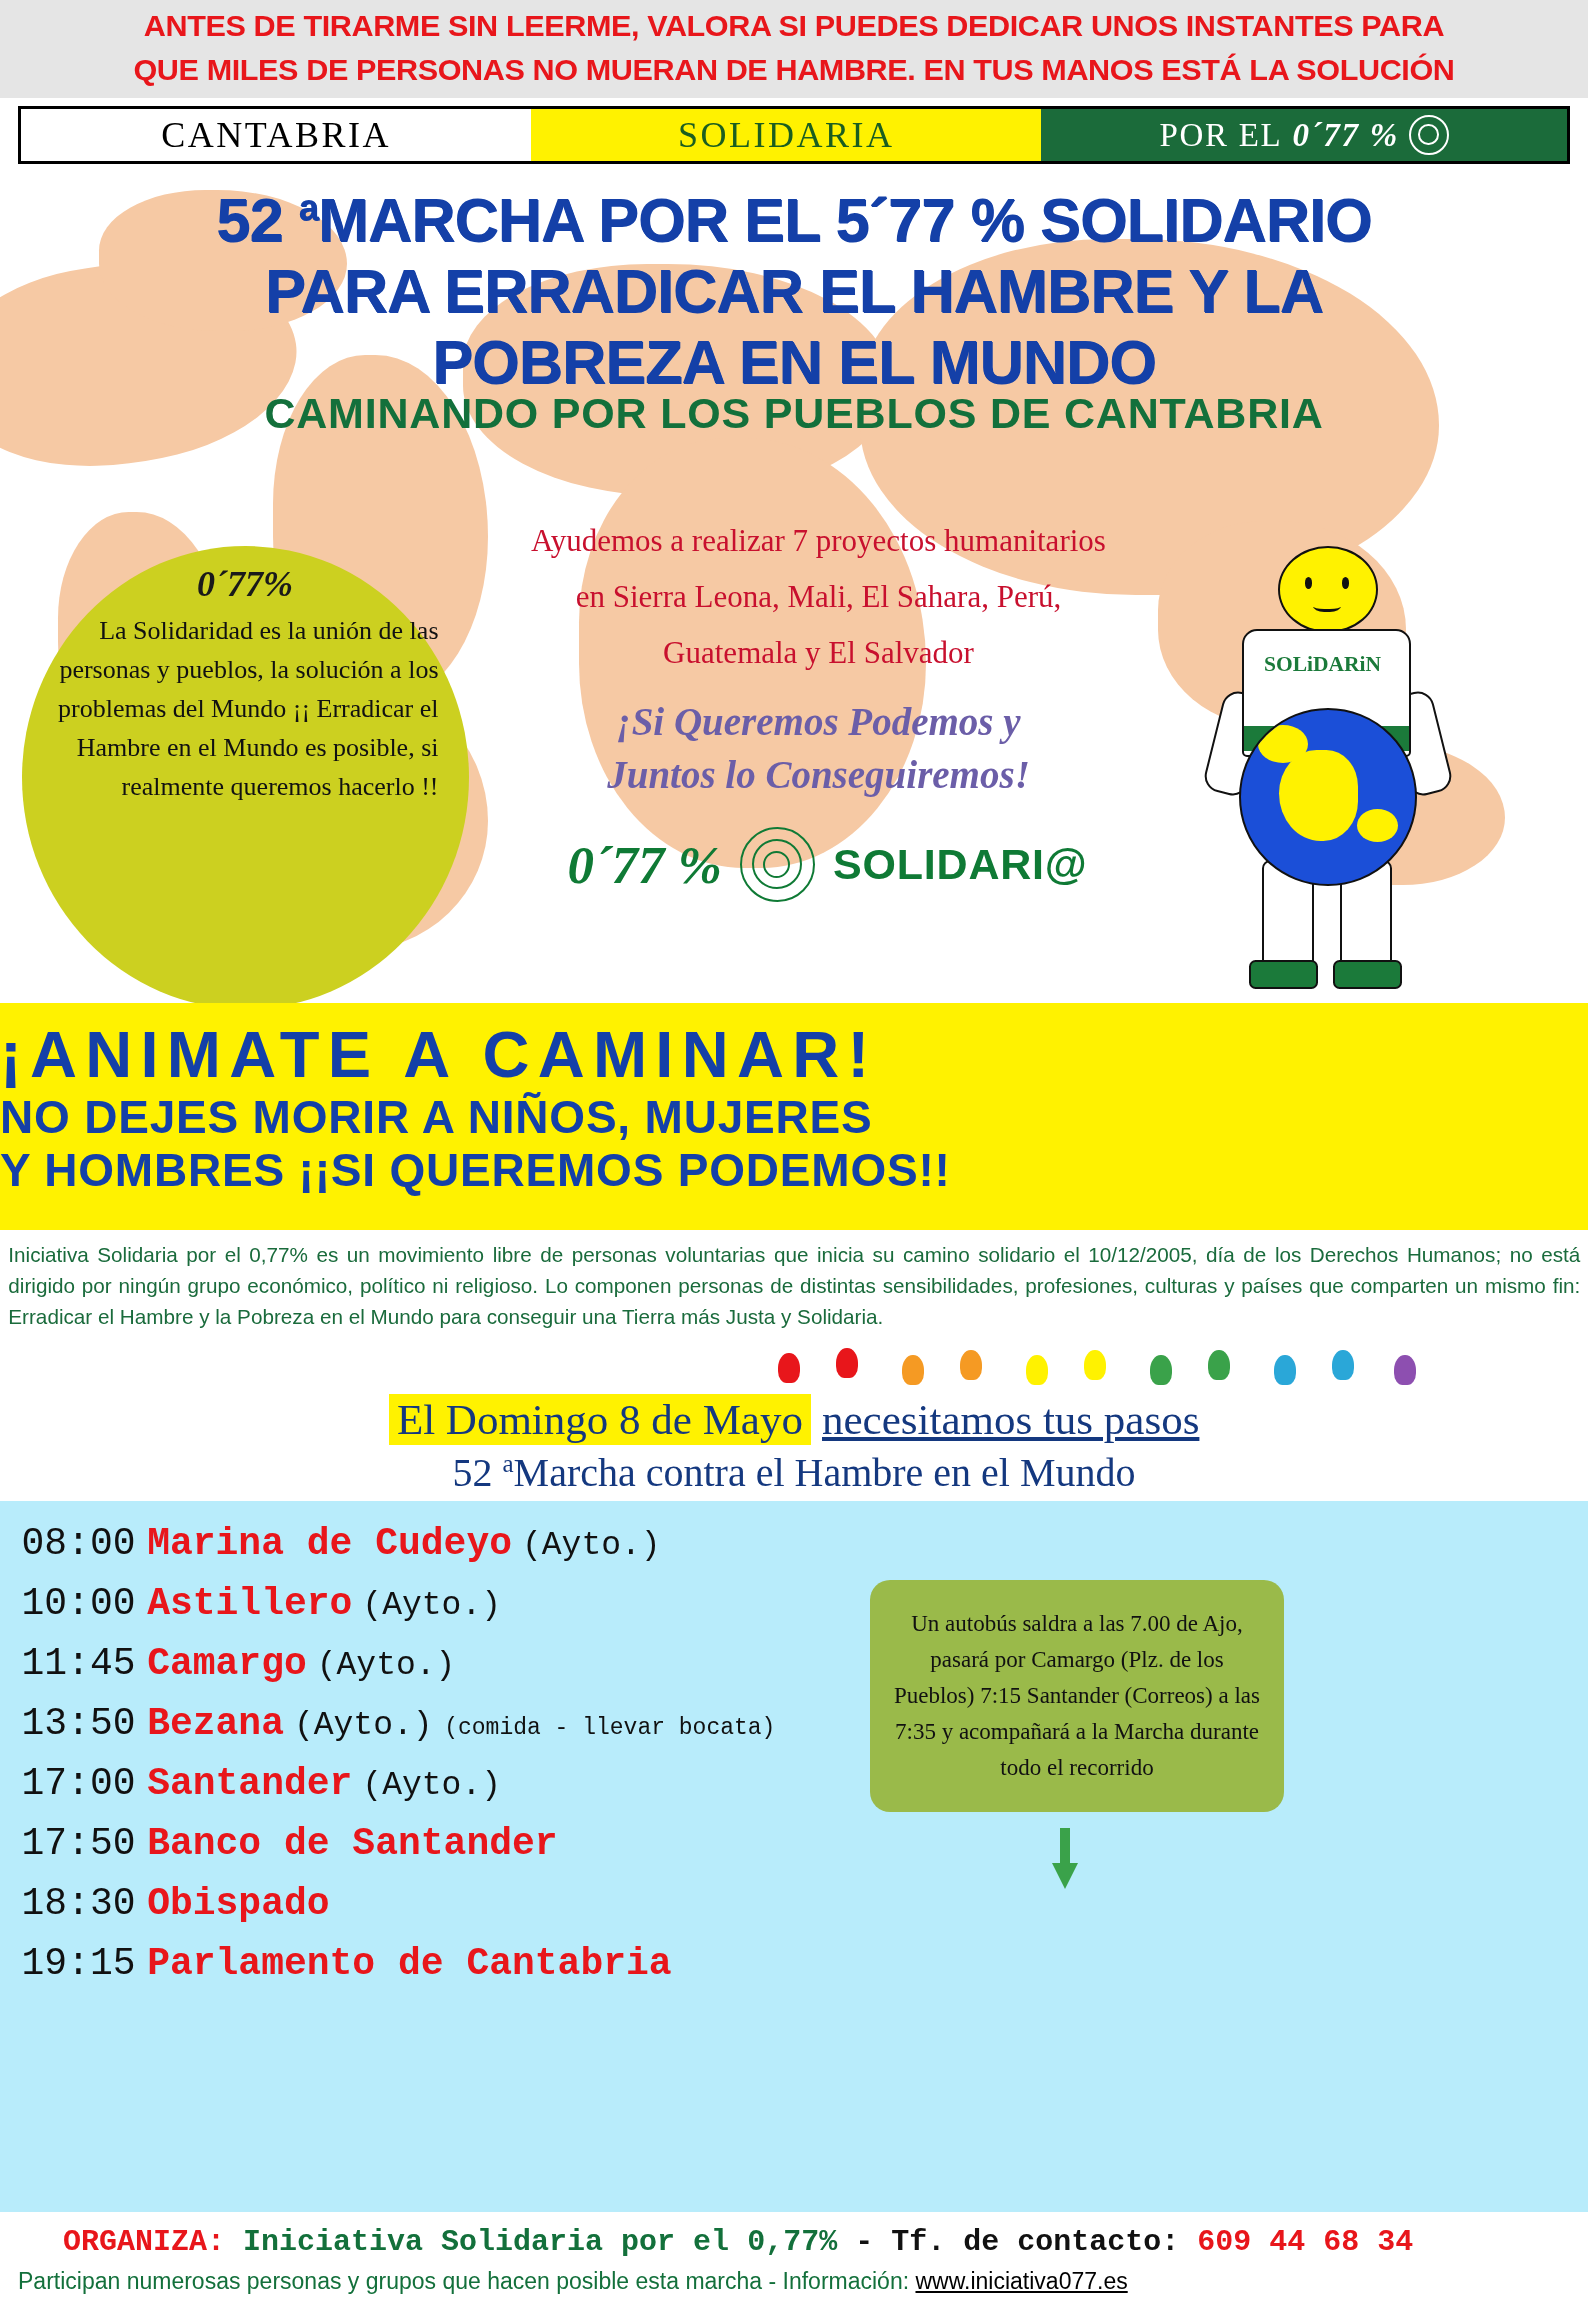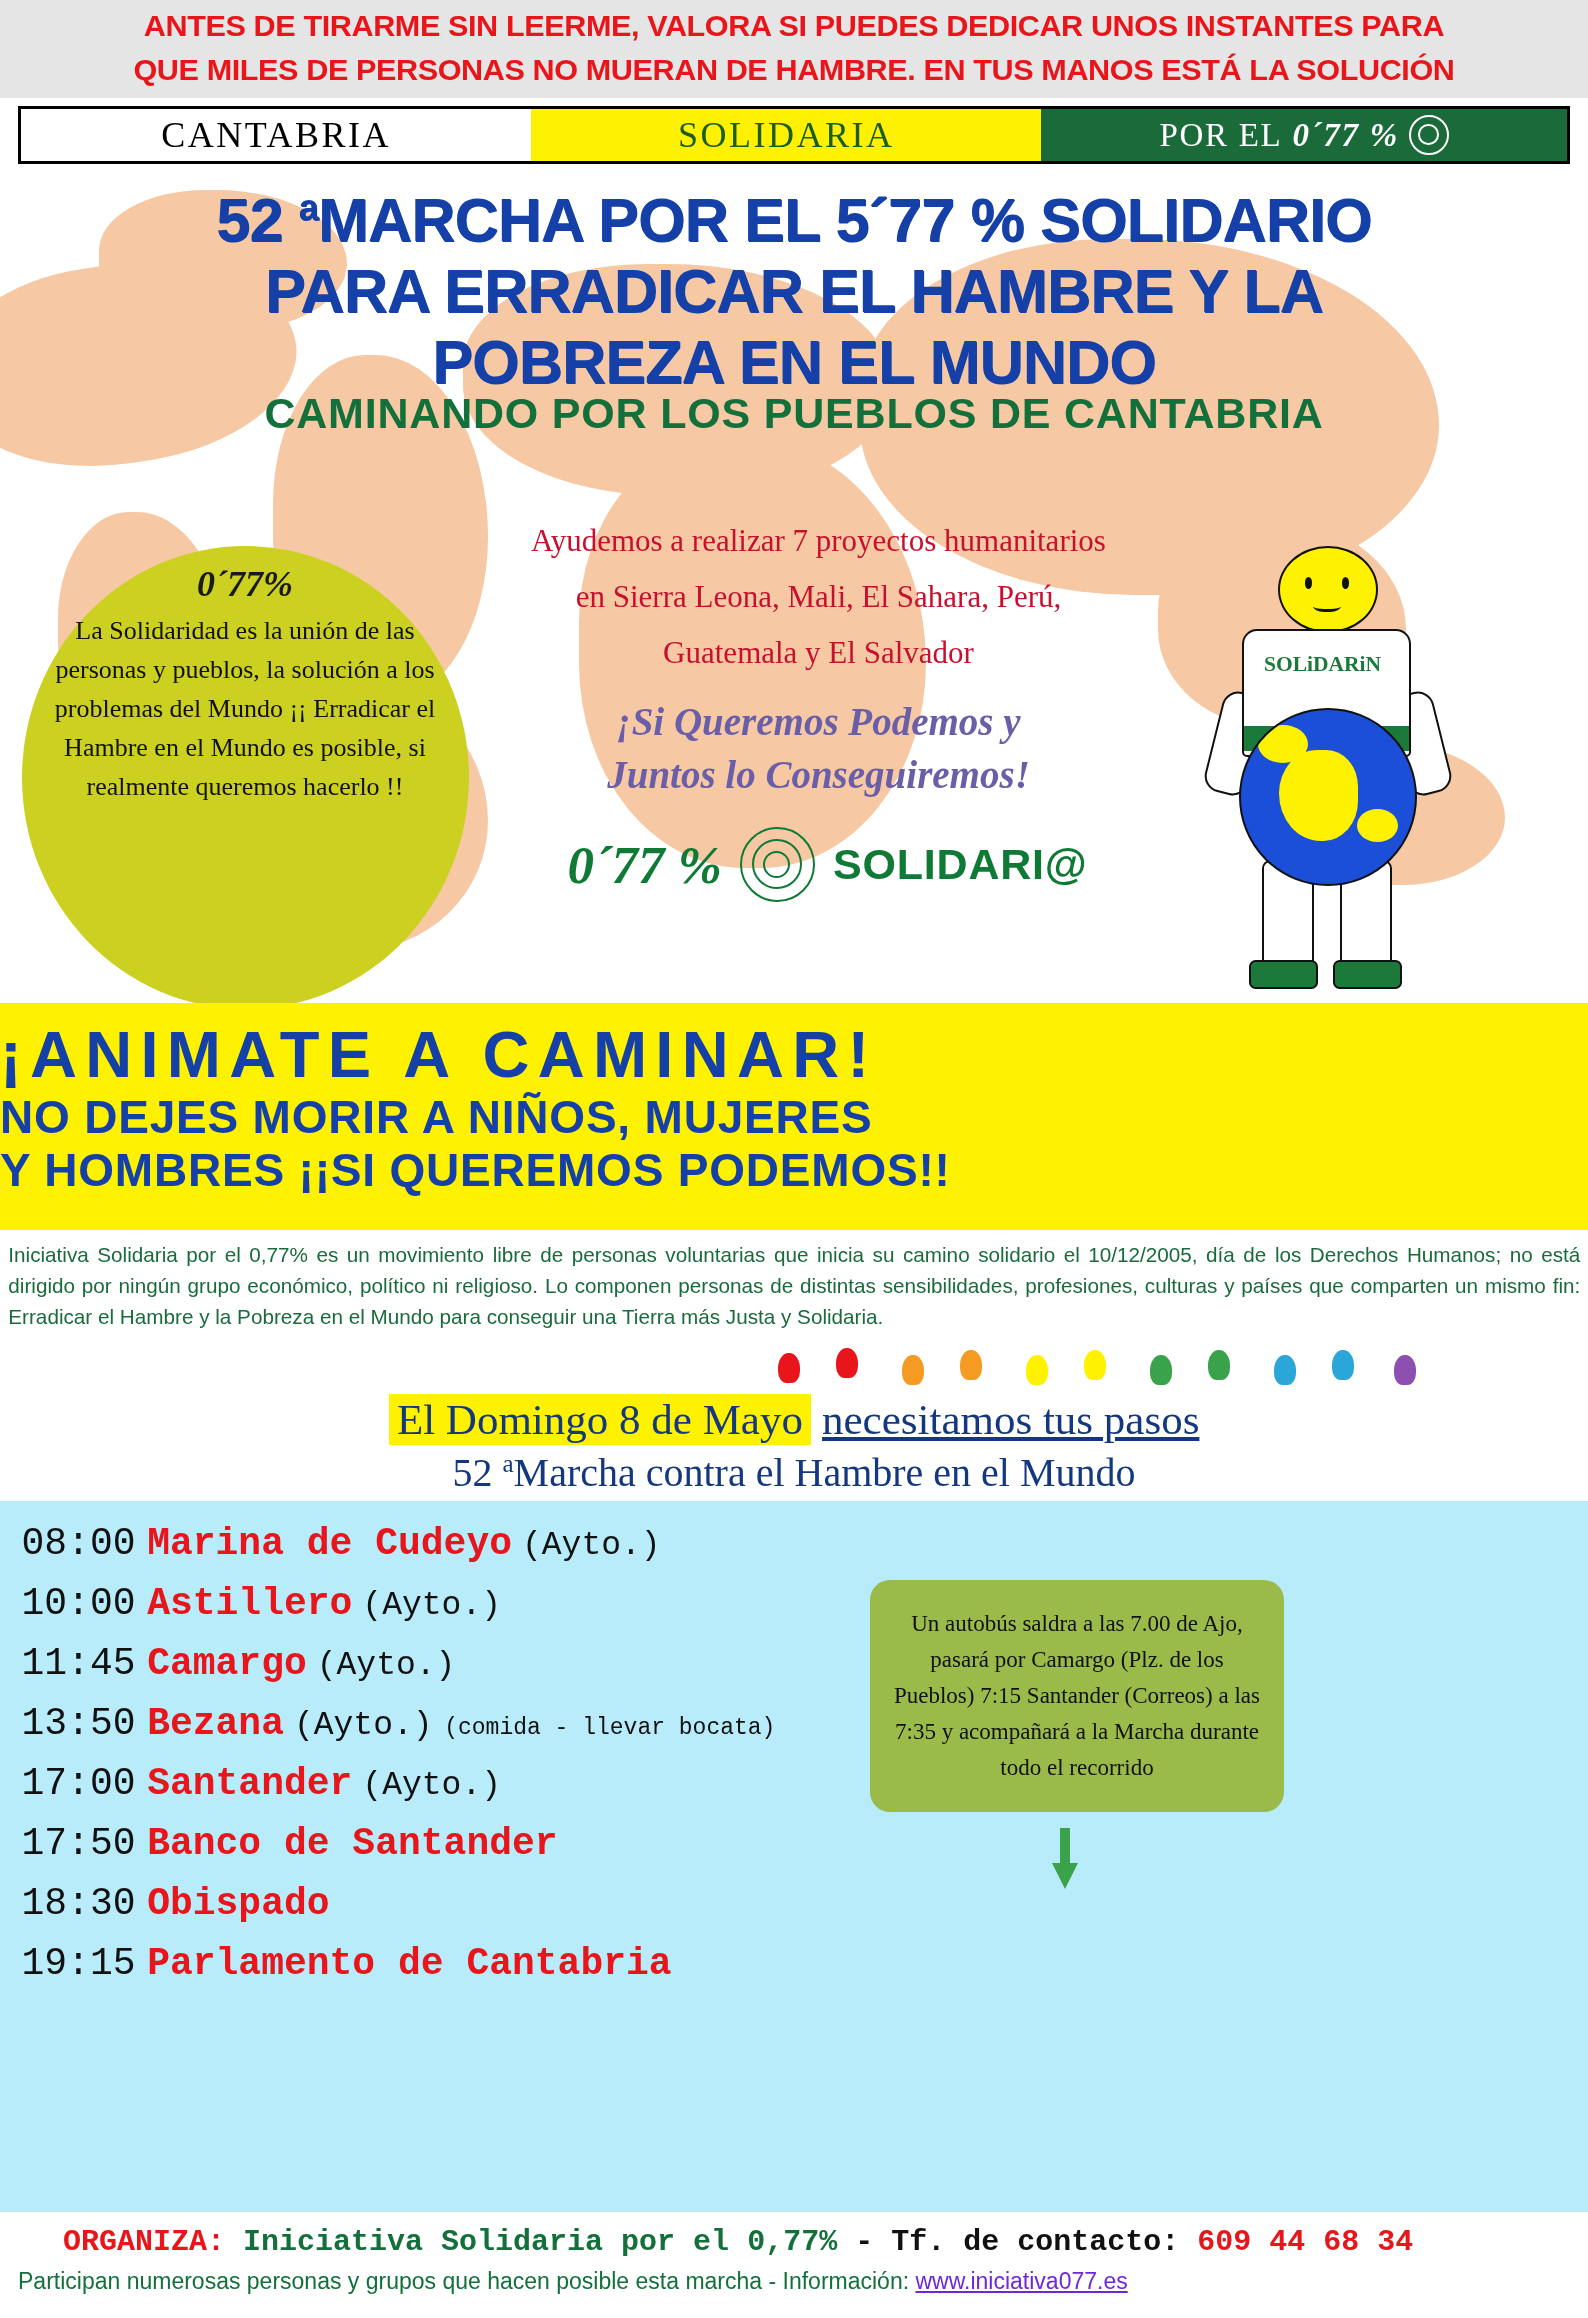--- a/index.html
+++ b/index.html
@@ -97,21 +97,21 @@
 
   
   .circle{
     position:absolute;left:21.5px;top:546px;width:447px;height:463px;
     background:#ccd020;border-radius:50%;
     display:flex;flex-direction:column;align-items:center;justify-content:flex-start;
     padding-top:16.5px;box-sizing:border-box;
   }
   .circle .pct{font-size:36px;font-weight:bold;color:#1a1a1a;font-family:"Liberation Serif",serif;font-style:italic;margin-bottom:6.6px;}
   .circle p{
-    margin:0;color:#111;font-size:26px;line-height:39px;text-align:center;
+    margin:0;color:#111;font-size:26px;line-height:39px;text-align:right;
     font-family:"Liberation Serif",serif;padding:0 30px;
   }
 
   
   .proj{
     position:absolute;left:463px;top:513px;width:711px;text-align:center;
     color:#c8102e;font-size:31px;line-height:56px;
     font-family:"Liberation Serif",serif;
   }
   .slogan{
@@ -218,21 +218,21 @@
     font-size:30px;font-family:"Liberation Mono", monospace;white-space:nowrap;
   }
   .footer1 .org{color:#e8161b;font-weight:bold;margin-left:45px;}
   .footer1 .ini{color:#13703b;font-weight:bold;}
   .footer1 .tf{color:#111;font-weight:bold;}
   .footer1 .num{color:#e8161b;font-weight:bold;}
   .footer2{
     position:absolute;left:18px;top:2268px;width:1563px;
     font-size:23px;color:#13703b;font-family:"Liberation Sans",sans-serif;white-space:nowrap;
   }
-  .footer2 a{color:#6d28d9;}
+  .footer2 a{color:#000000;}
 </style>
 </head>
 <body>
 
 <div class="poster">
 
   <div class="top-banner">
     <div>ANTES DE TIRARME SIN LEERME, VALORA SI PUEDES DEDICAR UNOS INSTANTES PARA</div>
     <div>QUE MILES DE PERSONAS NO MUERAN DE HAMBRE. EN TUS MANOS ESTÁ LA SOLUCIÓN</div>
   </div>

